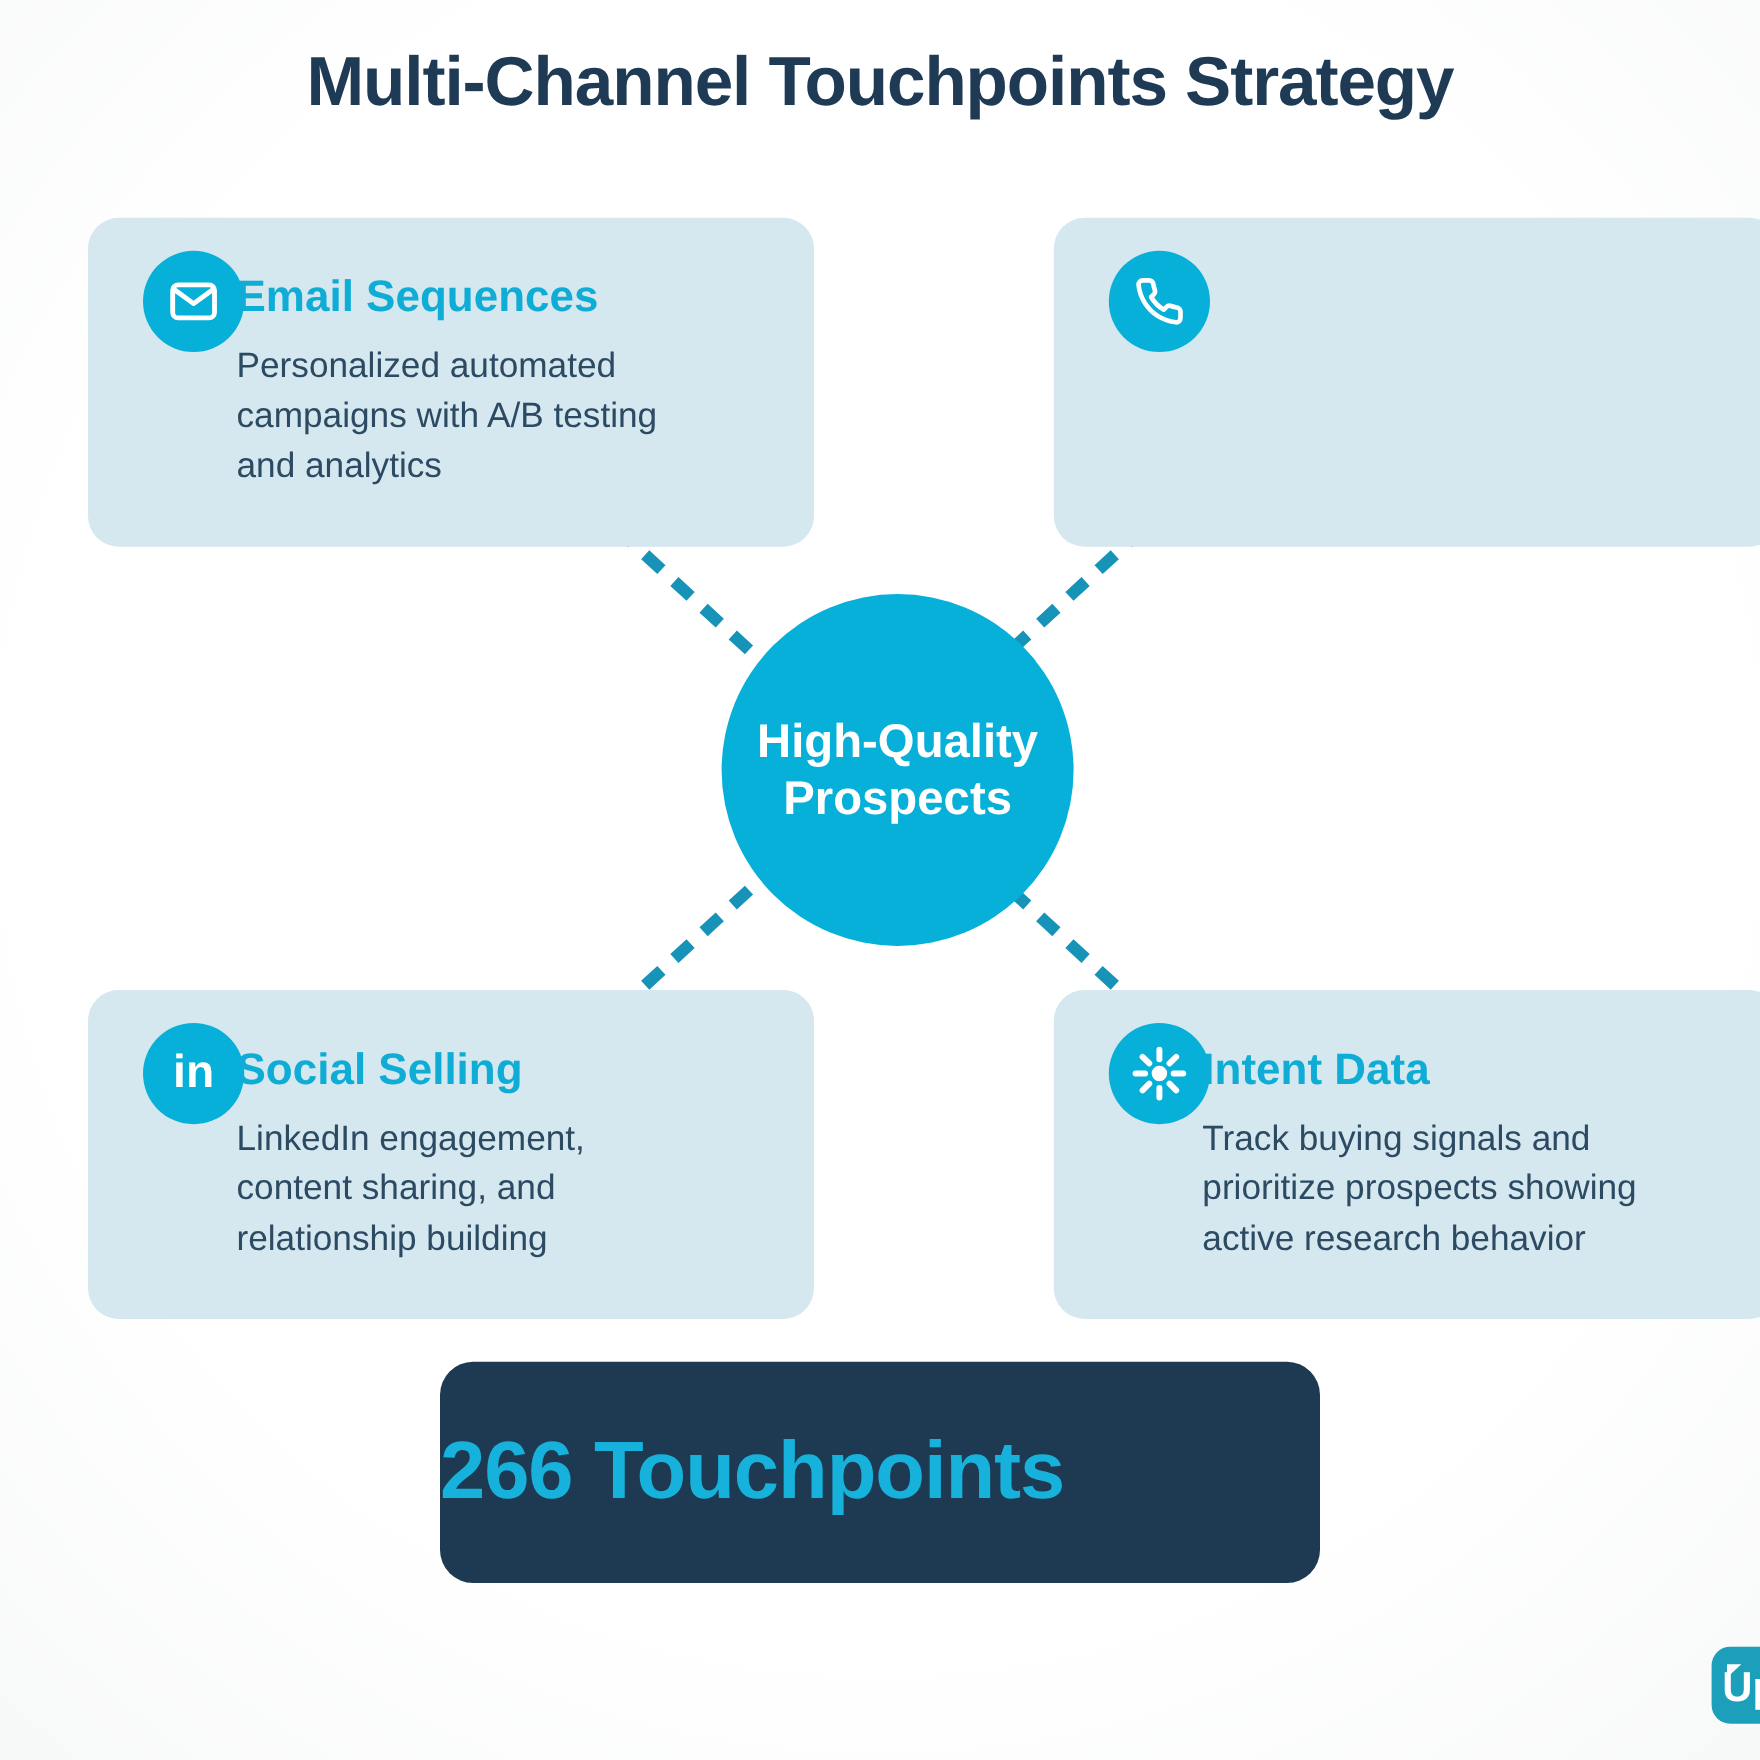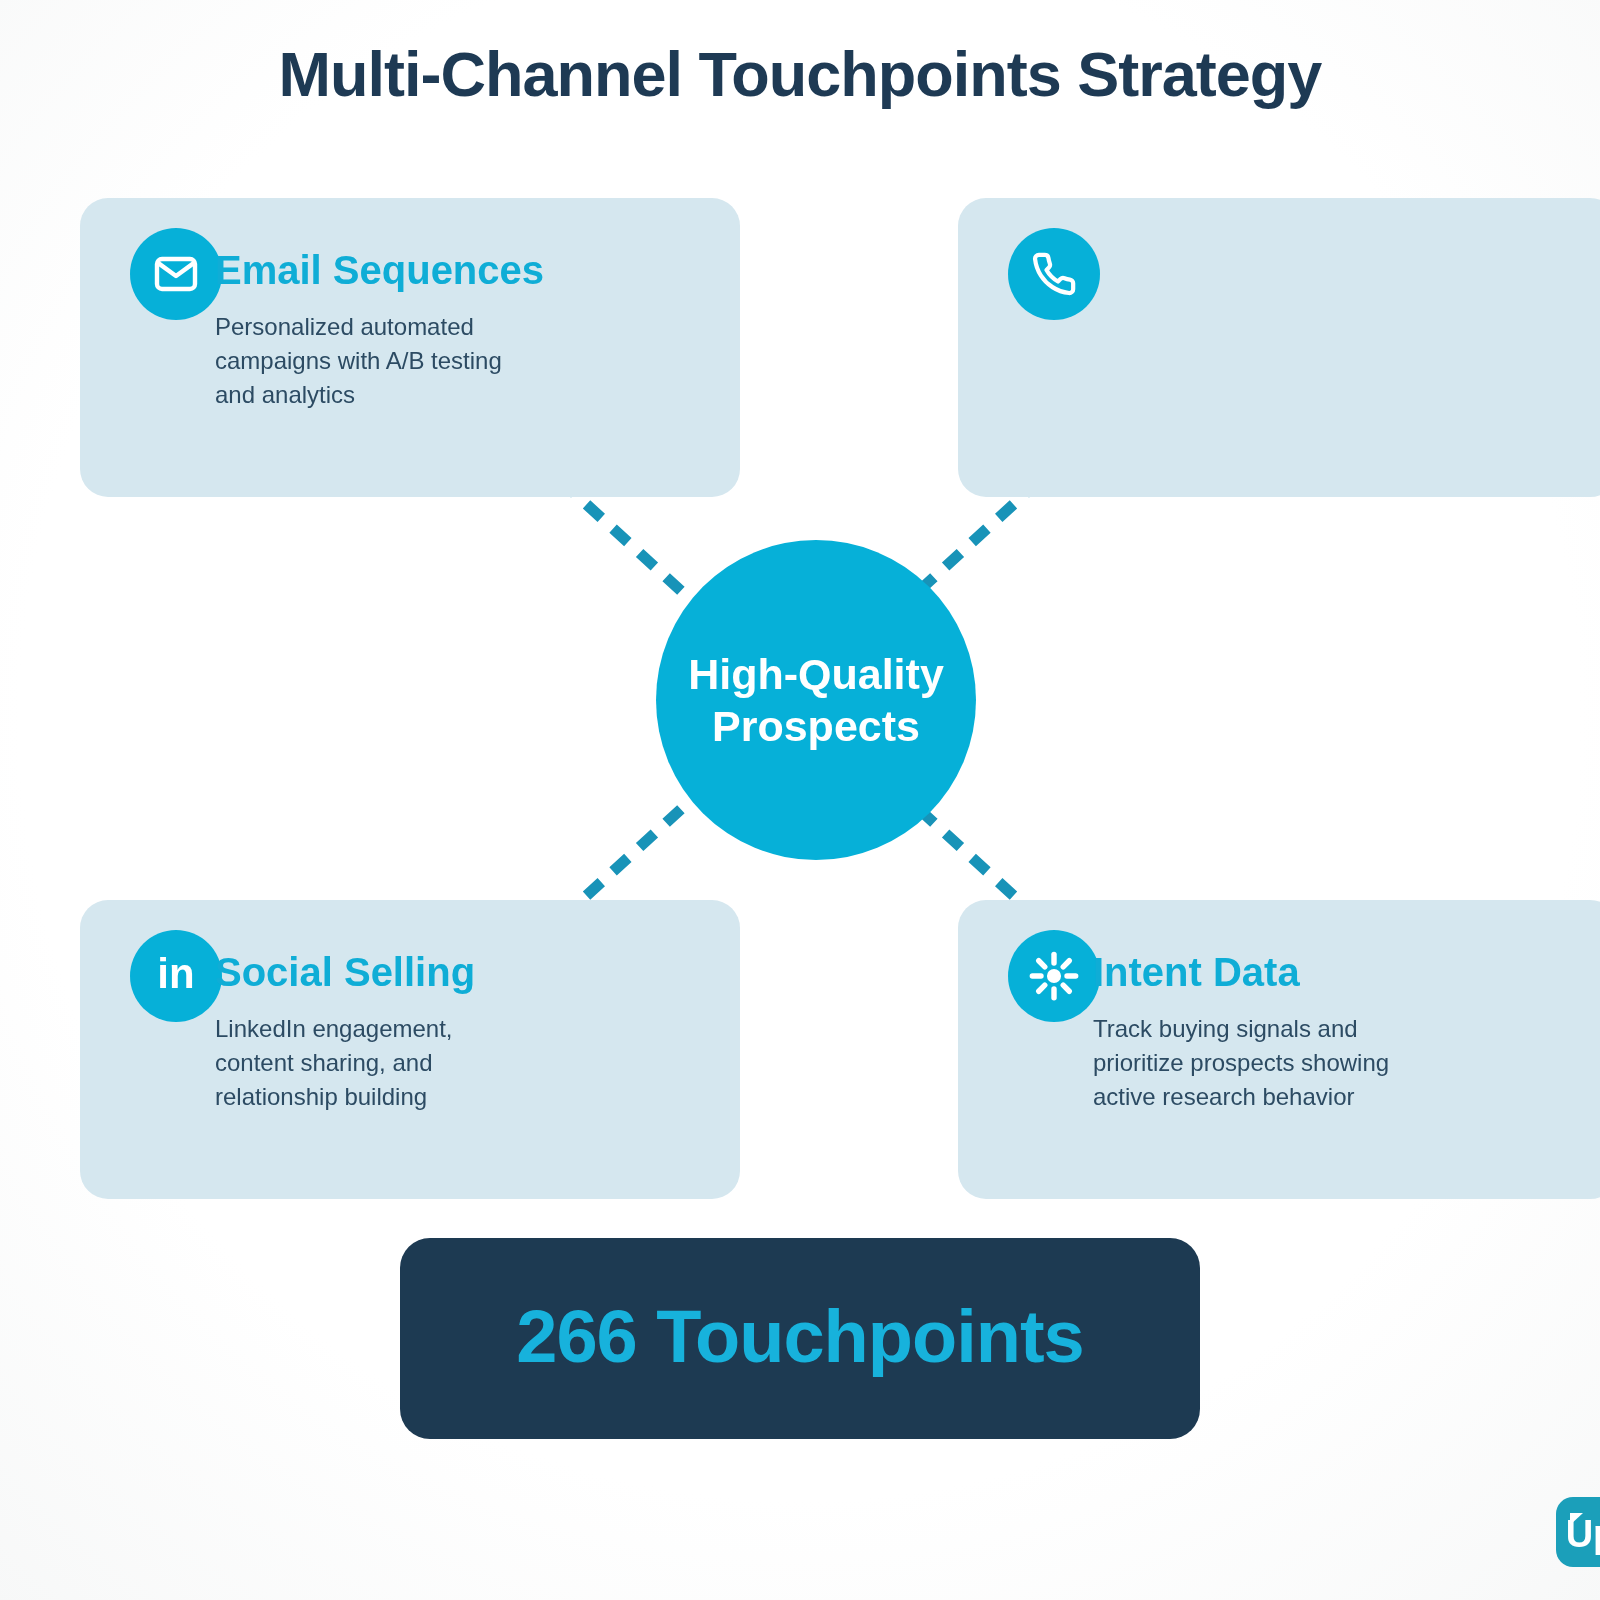--- a/index.html
+++ b/index.html
@@ -56,21 +56,21 @@
     font-size: 40px;
     font-weight: 700;
     color: #0fadd6;
     white-space: nowrap;
   }
   .card-desc {
     position: absolute;
     left: 135px; top: 112px;
     width: 400px;
     margin: 0;
-    font-size: 24px;
+    font-size: 32px;
     line-height: 1.42;
     color: #2c4b63;
     white-space: pre-line;
   }
   .center-node {
     position: absolute;
     left: 656px; top: 540px;
     width: 320px; height: 320px;
     border-radius: 50%;
     background: #06b0d8;
@@ -88,21 +88,21 @@
     white-space: pre-line;
   }
   .stat-banner {
     position: absolute;
     left: 400px; top: 1238px;
     width: 800px; height: 201px;
     background: #1d3a52;
     border-radius: 30px;
     display: flex;
     flex-direction: column;
-    align-items: center;
+    align-items: flex-start;
     justify-content: center;
     gap: 14px;
     z-index: 1;
     padding-bottom: 14px;
     box-sizing: border-box;
   }
   .stat-value {
     color: #17b2dc;
     font-size: 74px;
     font-weight: 800;

